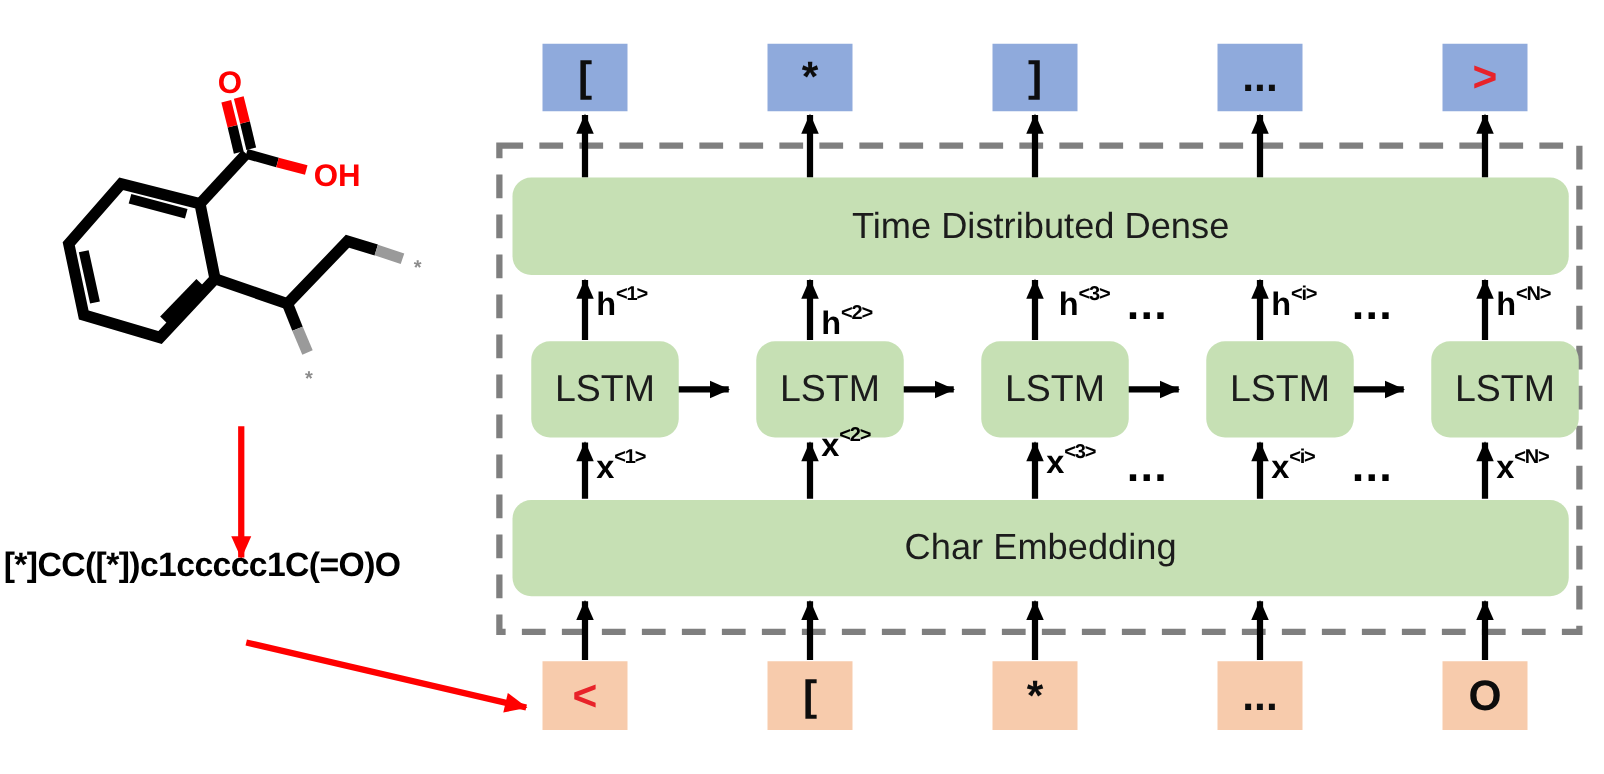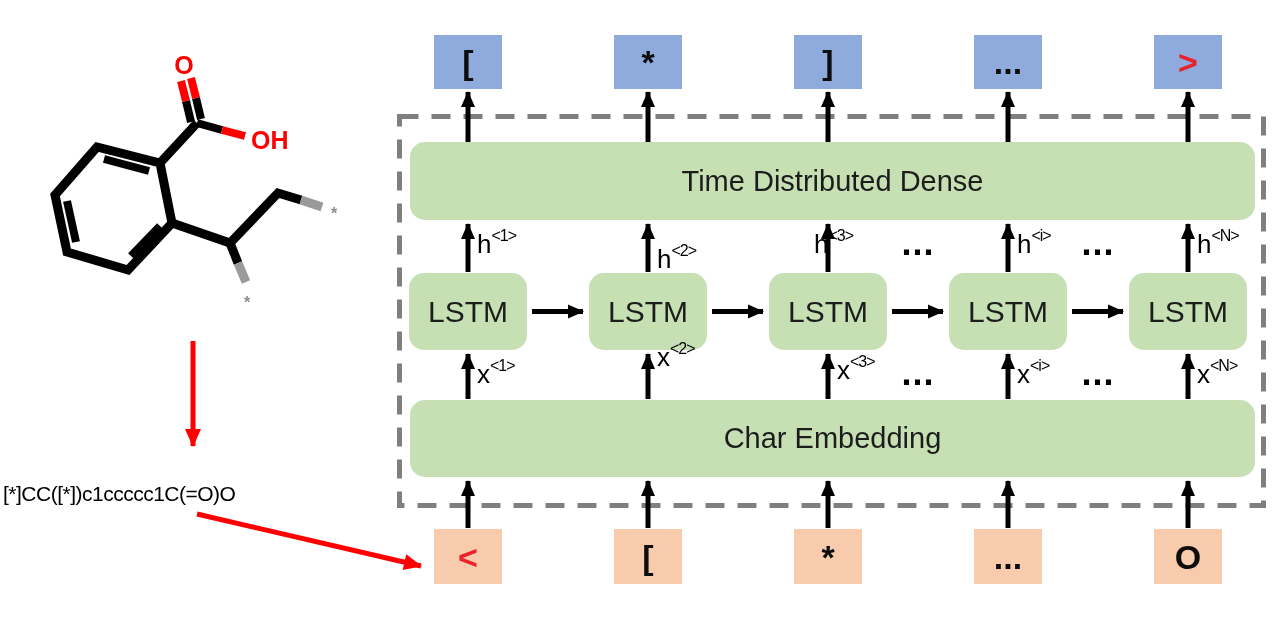--- a/index.html
+++ b/index.html
@@ -8,25 +8,25 @@
     font-family:"Liberation Sans",sans-serif;color:#000;
   }
   #art{position:absolute;left:0;top:0;}
   .box{position:absolute;display:flex;align-items:center;justify-content:center;}
   .token{width:68px;height:54px;font-size:34px;font-weight:700;line-height:1;}
   .token.blue{background:#8FAADC;top:35px;}
   .token.orange{background:#F7CBAC;top:529px;height:55px;}
   .bar{left:410px;width:845px;background:#C6E0B4;border-radius:15px;font-size:29px;color:#1c1c1c;}
   .bar.dense{top:142px;height:78px;}
   .bar.embed{top:400px;height:77px;}
-  .lstm{width:118px;height:77px;top:273px;background:#C6E0B4;border-radius:15px;font-size:30px;color:#1c1c1c;}
-  .hx{position:absolute;font-size:26px;font-weight:400;white-space:nowrap;line-height:1.2;}
+  .lstm{width:118px;height:77px;top:273px;background:#C6E0B4;border-radius:15px;font-size:30px;color:#1c1c1c;margin-left:16px;}
+  .hx{position:absolute;font-size:26px;font-weight:700;white-space:nowrap;line-height:1.2;}
   .hx sup{font-size:16px;position:relative;top:-2px;letter-spacing:-1px;}
   .dots{position:absolute;width:62px;text-align:center;font-size:36px;font-weight:700;letter-spacing:1px;line-height:34px;}
-  .smiles{position:absolute;left:3px;top:482px;font-size:21px;font-weight:400;white-space:nowrap;letter-spacing:-0.5px;}
+  .smiles{position:absolute;left:3px;top:437px;font-size:27px;font-weight:700;white-space:nowrap;letter-spacing:-0.5px;}
   .atom{font-family:"Liberation Sans",sans-serif;font-weight:700;}
 </style>
 </head>
 <body>
 
 <div id="canvas">
 
   <svg id="art" width="1283" height="619" viewBox="0 0 1283 619">
     <defs>
       <marker id="ab" markerUnits="userSpaceOnUse" markerWidth="20" markerHeight="18" refX="16" refY="8" orient="auto">
@@ -142,21 +142,21 @@
     </div>
   <div class="box lstm" style="left:949px">
       <span>LSTM</span>
     </div>
   <div class="box lstm" style="left:1129px">
       <span>LSTM</span>
     </div>
 
   <div class="hx" style="left:477px;top:228px"><span>h</span><sup>&lt;1&gt;</sup></div>
   <div class="hx" style="left:657px;top:243px"><span>h</span><sup>&lt;2&gt;</sup></div>
-  <div class="hx" style="left:814px;top:228px"><span>h</span><sup>&lt;3&gt;</sup></div>
+  <div class="hx" style="left:847px;top:228px"><span>h</span><sup>&lt;3&gt;</sup></div>
   <div class="hx" style="left:1017px;top:228px"><span>h</span><sup>&lt;i&gt;</sup></div>
   <div class="hx" style="left:1197px;top:228px"><span>h</span><sup>&lt;N&gt;</sup></div>
 
   <div class="hx" style="left:477px;top:358px"><span>x</span><sup>&lt;1&gt;</sup></div>
   <div class="hx" style="left:657px;top:341px"><span>x</span><sup>&lt;2&gt;</sup></div>
   <div class="hx" style="left:837px;top:354px"><span>x</span><sup>&lt;3&gt;</sup></div>
   <div class="hx" style="left:1017px;top:358px"><span>x</span><sup>&lt;i&gt;</sup></div>
   <div class="hx" style="left:1197px;top:358px"><span>x</span><sup>&lt;N&gt;</sup></div>
 
   <div class="dots" style="left:887px;top:226px">...</div>

